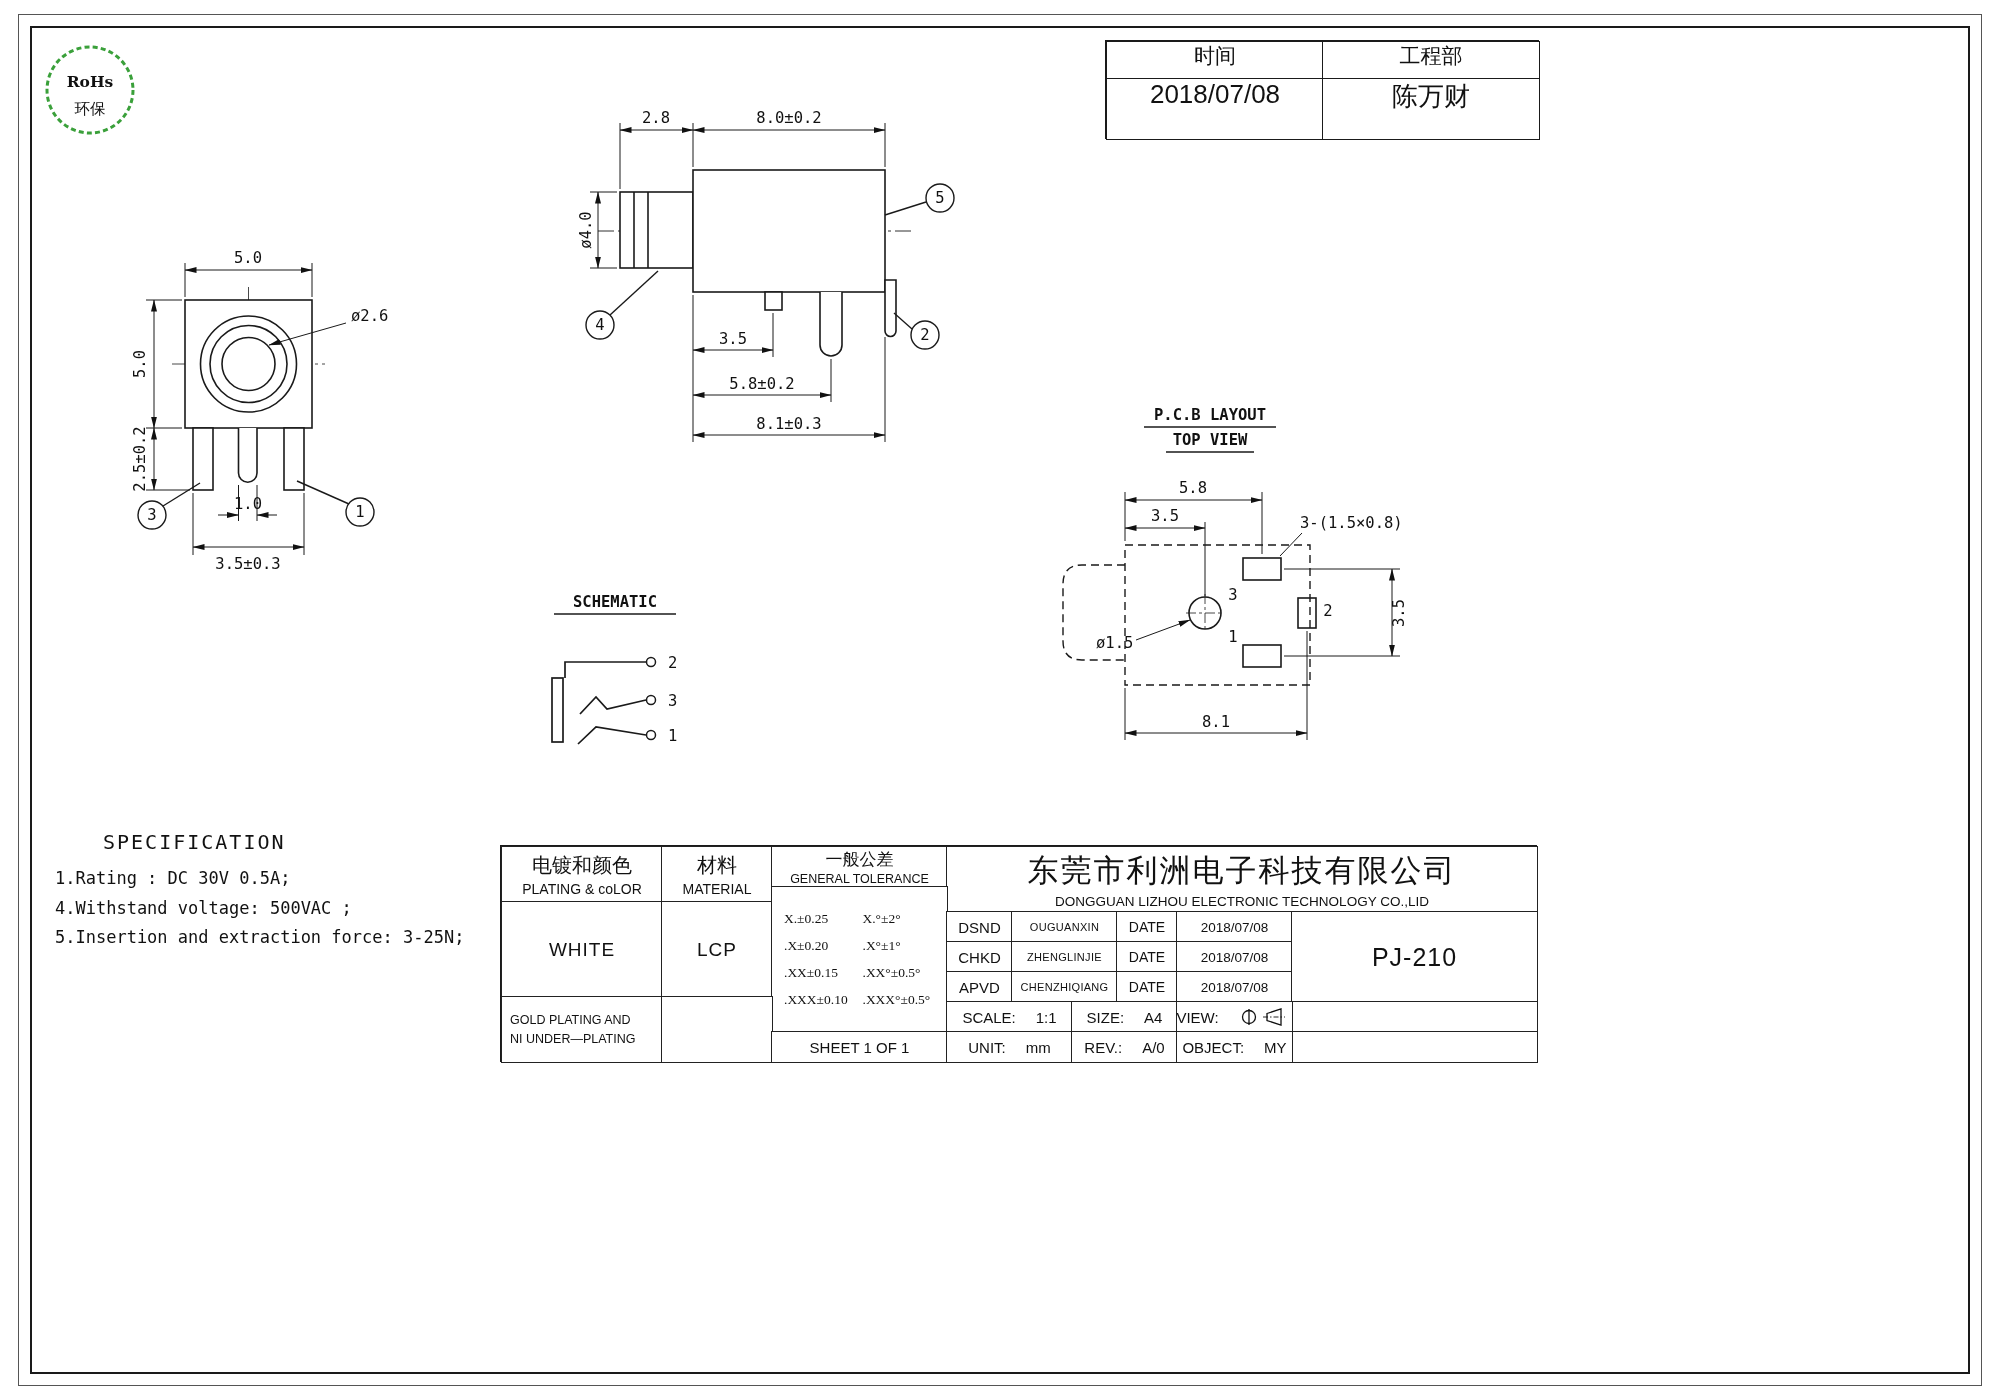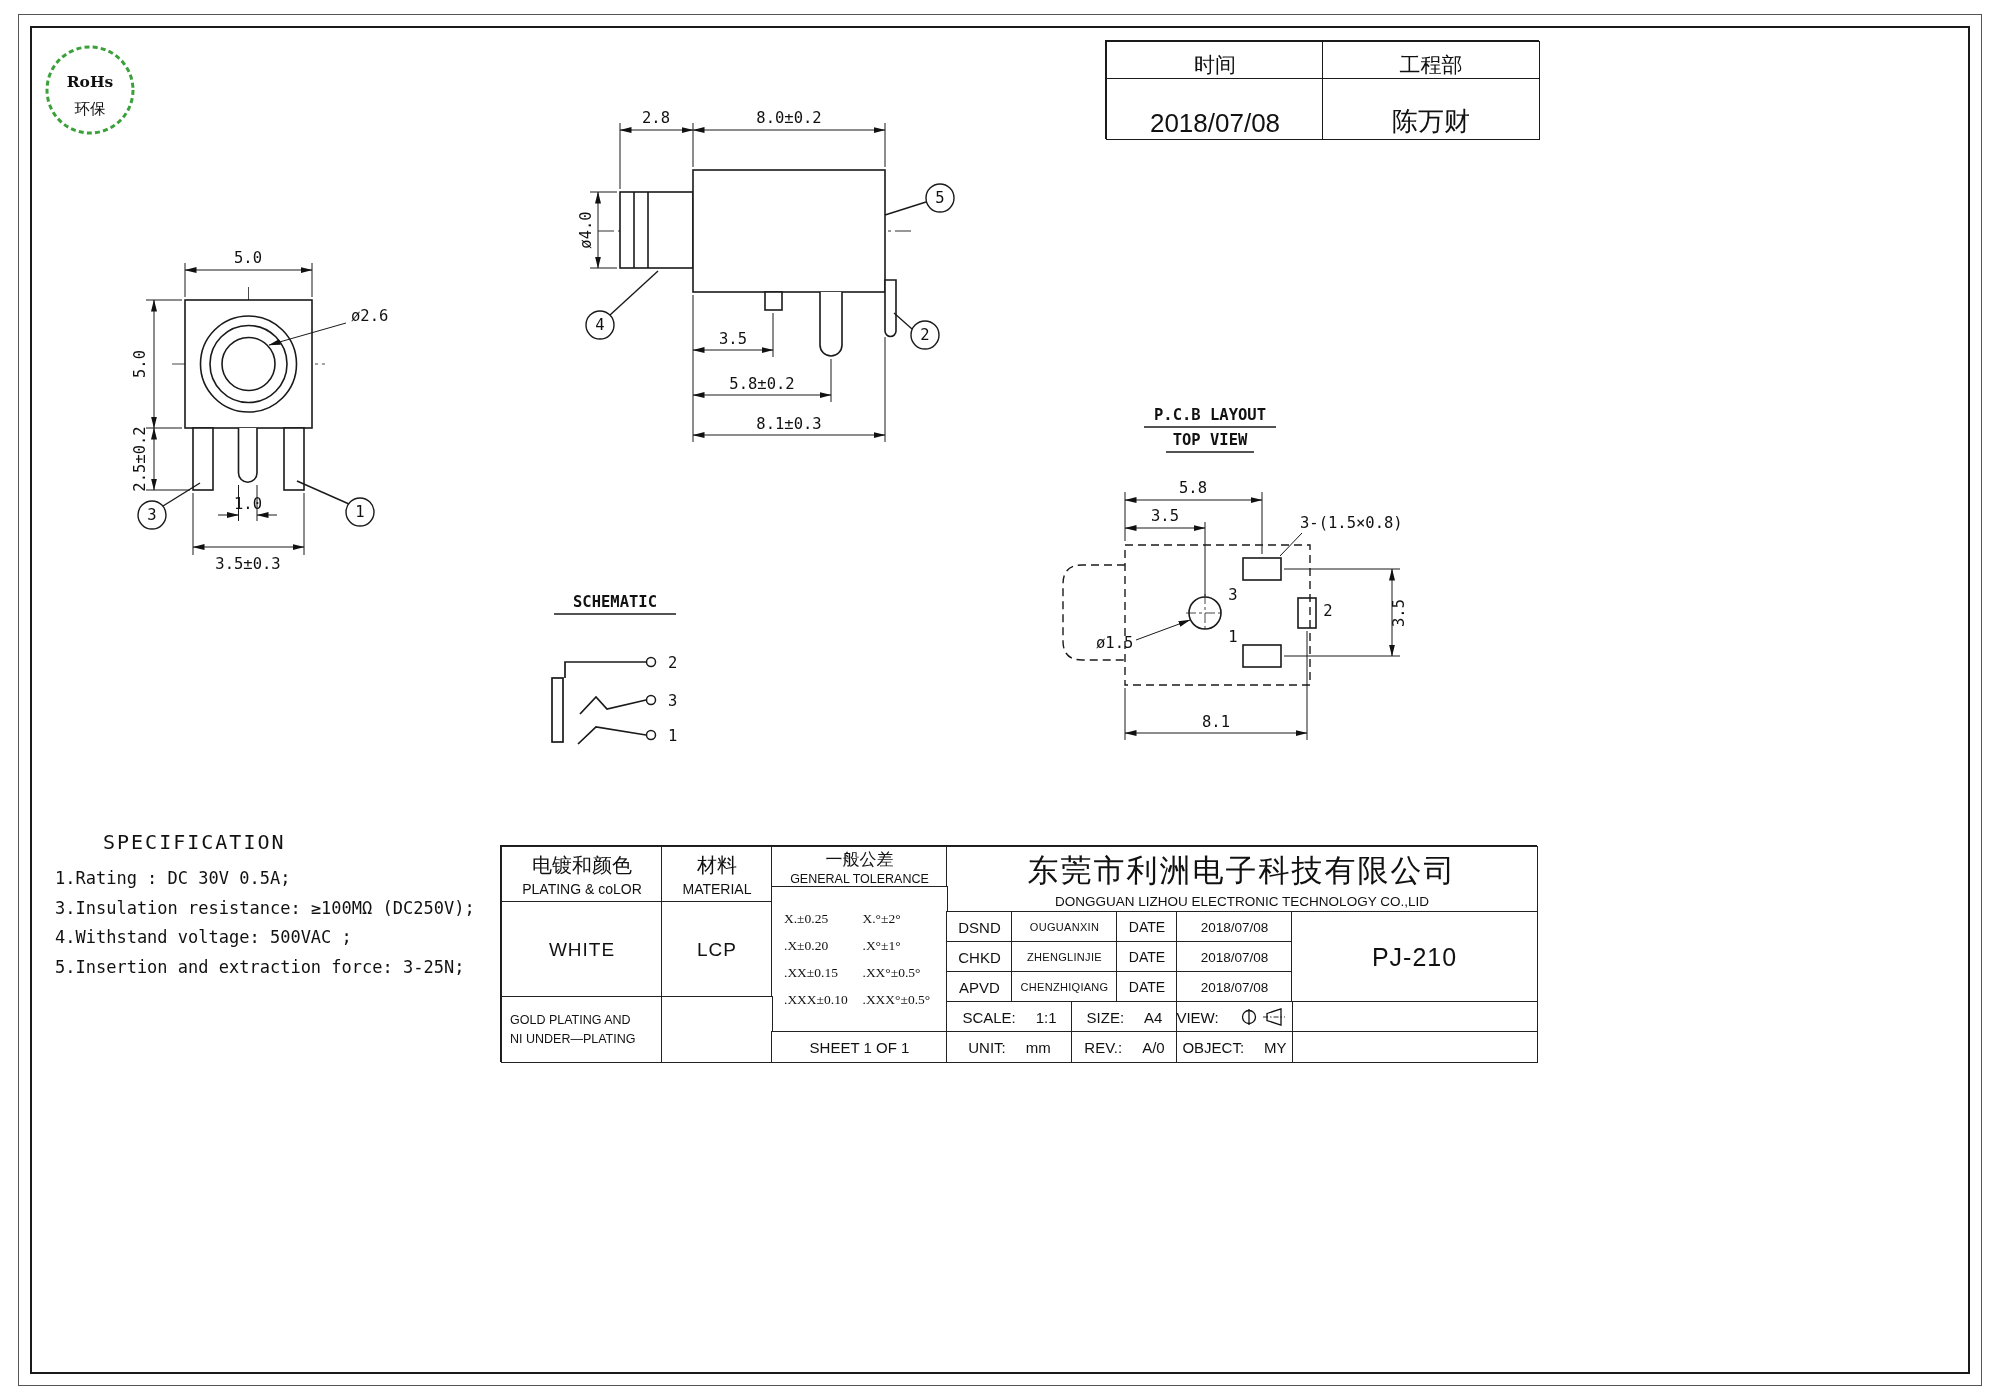--- a/index.html
+++ b/index.html
@@ -6,21 +6,21 @@
   body{width:2000px;height:1400px;position:relative;background:#ffffff;
        font-family:"Liberation Sans",sans-serif;color:#111;overflow:hidden}
   .abs{position:absolute}
   .frame-outer{position:absolute;left:18px;top:14px;right:18px;bottom:14px;border:1.5px solid #555}
   .frame-inner{position:absolute;left:30px;top:26px;right:30px;bottom:26px;border:2.5px solid #1a1a1a}
   svg{overflow:visible;display:block}
   svg text{font-family:"DejaVu Sans Mono",monospace;fill:#111;font-size:15.5px}
 
   
   .htable{border:1.8px solid #1a1a1a}
-  .hcell{position:absolute;border:1px solid #1a1a1a;display:flex;align-items:flex-end;justify-content:center;background:#fff}
+  .hcell{position:absolute;border:1px solid #1a1a1a;display:flex;align-items:flex-start;justify-content:center;background:#fff}
   .hlabel{font-size:21px}
   .hvalue{font-size:26px}
 
   
   .spec-title{font-family:"DejaVu Sans Mono",monospace;font-size:20px;letter-spacing:2px;margin-left:48px;margin-bottom:10px}
   .spec-line{font-family:"DejaVu Sans Mono",monospace;font-size:17px;line-height:29.5px;white-space:pre}
 
   
   .tblock{border:1.8px solid #1a1a1a;background:#0f172a}
   .tcell{position:absolute;border:1.1px solid #222;display:flex;flex-direction:column;align-items:center;justify-content:center;text-align:center;background:#fff}
@@ -253,21 +253,20 @@
     <text x="176" y="327" text-anchor="middle">8.1</text>
     <text x="193" y="200" text-anchor="middle" font-size="14.5">3</text>
     <text x="288" y="216" text-anchor="middle" font-size="14.5">2</text>
     <text x="193" y="242" text-anchor="middle" font-size="14.5">1</text>
   </g>
 </svg>
 
 <div class="abs" style="left:55px;top:830px;width:445px">
   <div class="spec-title">SPECIFICATION</div>
   <div class="spec-line">1.Rating : DC 30V 0.5A;</div>
-  <div class="spec-line">3.Insulation resistance: ≥100MΩ (DC250V);</div>
   <div class="spec-line">4.Withstand voltage: 500VAC ;</div>
   <div class="spec-line">5.Insertion and extraction force: 3-25N;</div>
 </div>
 
 <div class="abs tblock" style="left:500px;top:845px;width:1035px;height:215px">
 
   <div class="tcell" style="left:0;top:0;width:160px;height:55px">
     <span class="cn-lg">电镀和颜色</span>
     <span class="en-sm">PLATING &amp; coLOR</span>
   </div>

